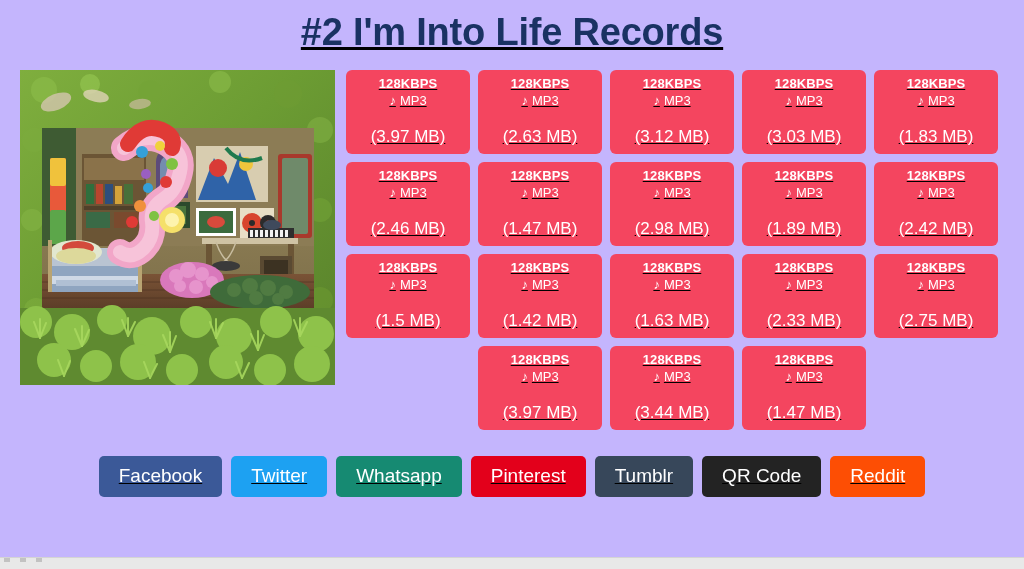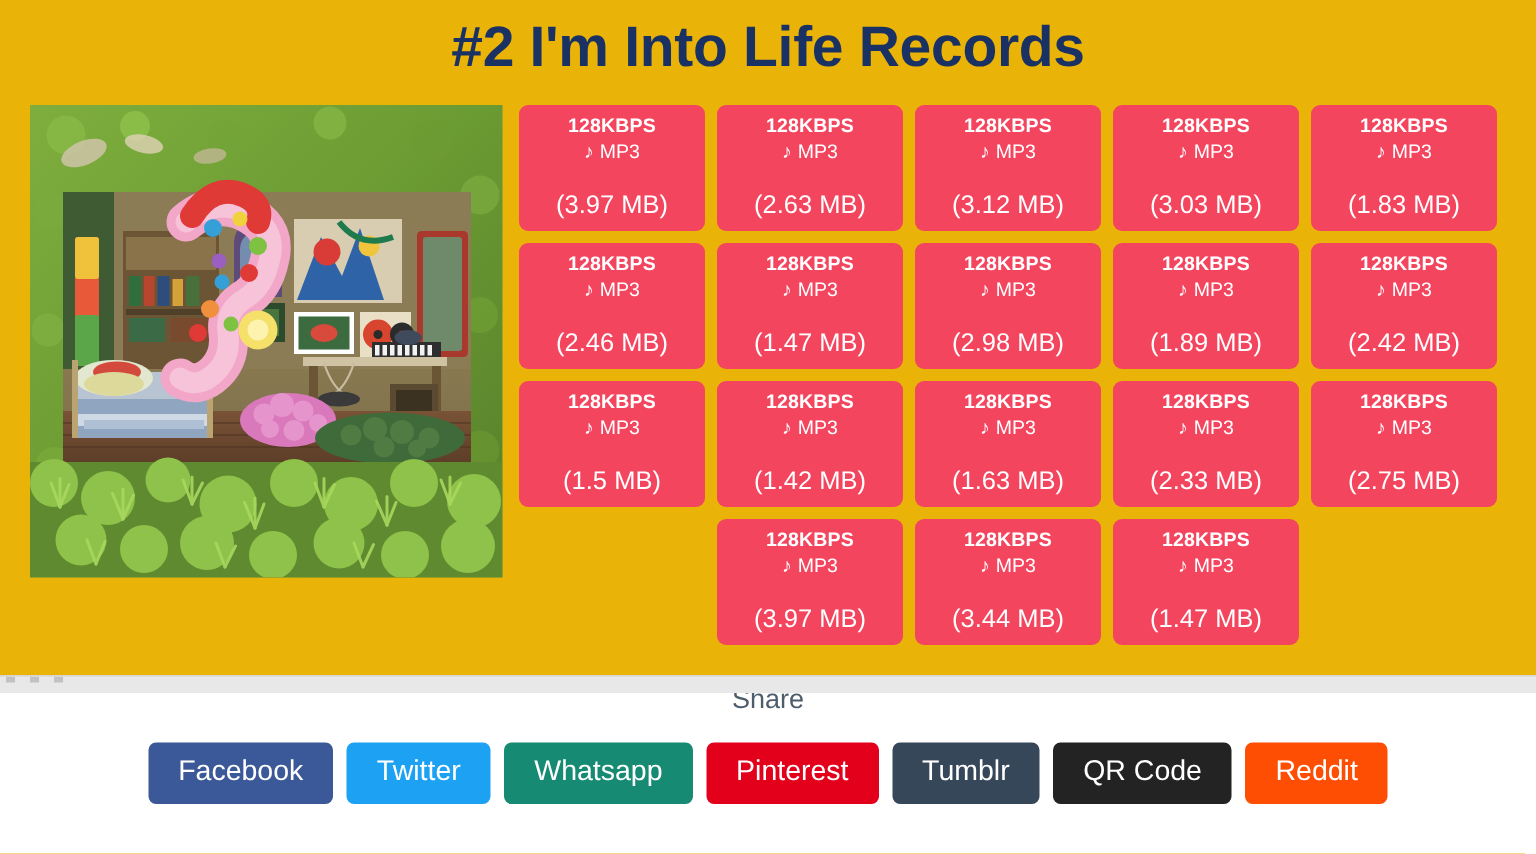--- a/index.html
+++ b/index.html
@@ -11,23 +11,24 @@
   }
 
   body {
     background: #ffffff;
     font-family: "Liberation Sans", sans-serif;
     position: relative;
   }
 
   .page {
     width: 1024px;
-    height: 462px;
+    height: 569px;
     position: relative;
-    background: #eab308;
+    background: #c4b5fd;
+    text-decoration: underline;
   }
 
   
   .page-title {
     text-align: center;
     color: #1a3263;
     font-size: 38px;
     font-weight: 700;
     letter-spacing: -0.2px;
     line-height: 1.1;
@@ -552,21 +553,20 @@
           </span>
           <span class="dl-size">(1.47 MB)</span>
         </button>
         <div class="dl-spacer"></div>
       </div>
 
     </div>
   </div>
 
   <div class="share-section">
-    <div class="share-label" style="color: rgb(78, 93, 108);">Share</div>
     <div class="share-buttons">
       <button class="share-btn" style="background: rgb(59, 89, 152);">Facebook</button>
       <button class="share-btn" style="background: rgb(29, 161, 242);">Twitter</button>
       <button class="share-btn" style="background: rgb(22, 138, 114);">Whatsapp</button>
       <button class="share-btn" style="background: rgb(227, 0, 27);">Pinterest</button>
       <button class="share-btn" style="background: rgb(55, 71, 90);">Tumblr</button>
       <button class="share-btn" style="background: rgb(35, 35, 35);">QR Code</button>
       <button class="share-btn" style="background: rgb(253, 78, 4);">Reddit</button>
     </div>
   </div>

